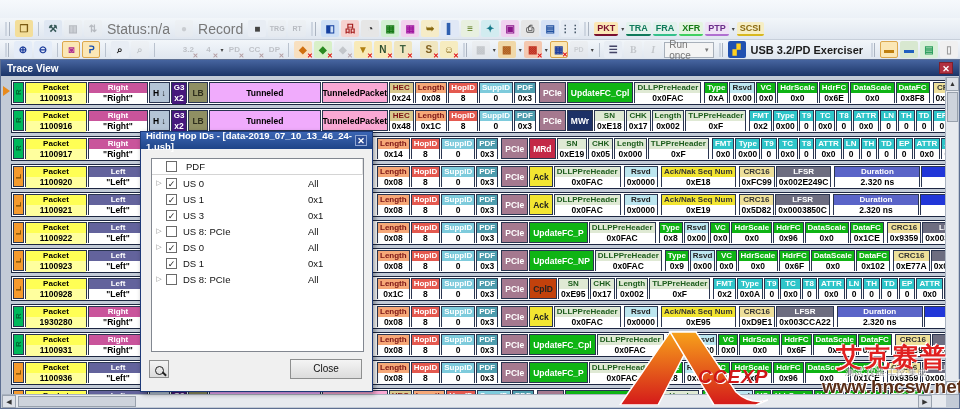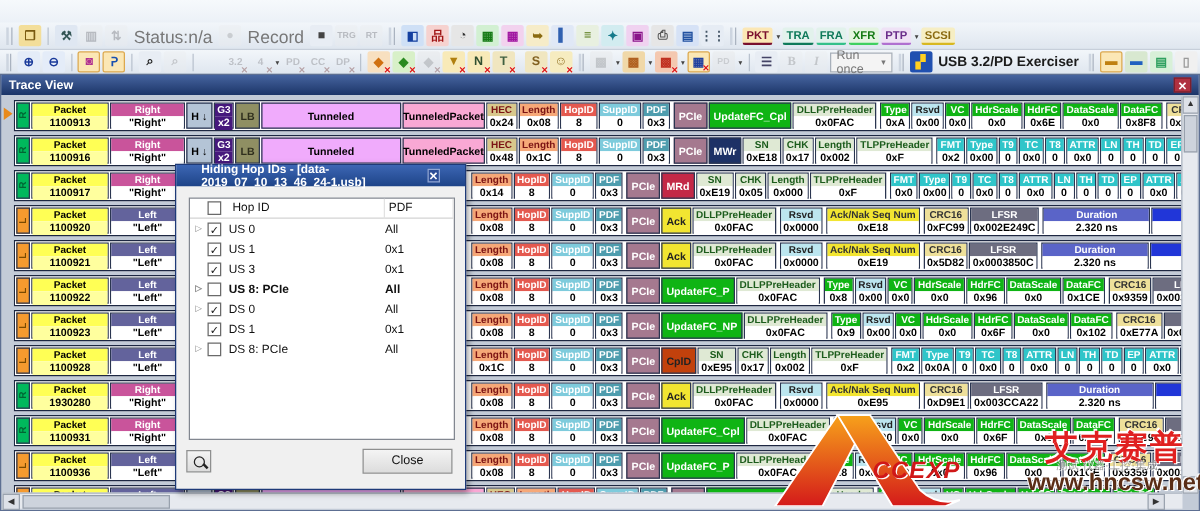--- a/index.html
+++ b/index.html
@@ -68,31 +68,31 @@
   .h-acknak{background:#f2e531;color:#333}
   
   .vscroll{position:absolute;right:1px;top:17px;width:13px;height:318px;background:#e7eaef;border-left:1px solid #aab3c0;z-index:20}
   .vthumb{position:absolute;left:1px;top:15px;width:11px;height:30px;background:#cdd3dc;border:1px solid #98a1ad}
   .sbtn{position:absolute;left:0;width:13px;height:14px;background:#dde1e8;border:1px solid #9aa3af;font-size:7px;line-height:12px;text-align:center;color:#333}
   .hscroll{position:absolute;left:1px;bottom:1px;width:944px;height:13px;background:#e7eaef;border-top:1px solid #aab3c0;z-index:20}
   .hbtn{position:absolute;top:0;width:14px;height:13px;background:#dde1e8;border:1px solid #9aa3af;font-size:7px;line-height:11px;text-align:center;color:#333}
   .hthumb{position:absolute;left:16px;top:1px;width:118px;height:11px;background:#cdd3dc;border:1px solid #98a1ad}
   
   .dlg{position:absolute;left:140px;top:131px;width:233px;height:261px;background:#f0f0f0;border:1px solid #1e3a78;box-shadow:2px 2px 5px rgba(0,0,0,.4);z-index:40}
-  .dlg-title{height:17px;background:linear-gradient(#3c66b4,#1e4488);color:#fff;font-size:9.5px;font-weight:bold;display:flex;align-items:center;padding:0 20px}
+  .dlg-title{height:17px;background:linear-gradient(#3c66b4,#1e4488);color:#fff;font-size:9.5px;font-weight:bold;display:flex;align-items:center;padding:0 5px}
   .dlg-x{margin-left:auto;width:13px;height:11px;text-align:center;line-height:10px;font-size:9px;color:#fff;border:1px solid #8fa6d4;background:#2c4d96}
   .dlg-list{position:absolute;left:10px;top:26px;width:213px;height:194px;background:#fff;border:1px solid #828790;font-size:9.5px;color:#111}
   .dl-head{display:flex;height:16px;border-bottom:1px solid #d4d4d4;align-items:center}
   .dl-head .col{border-right:1px solid #e2e2e2;height:16px;line-height:16px;padding-left:3px}
   .dl-row{display:flex;height:16px;align-items:center}
   .exp{width:14px;text-align:center;color:#888;font-size:7px}
   .cbx{width:11px;height:11px;border:1px solid #6a6a6a;background:#fff;font-size:9px;line-height:10px;text-align:center;color:#222;margin-right:6px}
   .dl-label{width:125px;white-space:nowrap;overflow:hidden}
   .dl-pdf{flex:1;white-space:nowrap}
-  .dl-row.bold{font-weight:bold}
+  .dl-row.bold{font-weight:normal}
   .dlg-btn{position:absolute;height:20px;background:linear-gradient(#f4f4f4,#dcdcdc);border:1px solid #8e8f8f;font-size:10px;text-align:center;line-height:18px;color:#111}
   .btn-apply{left:88px;top:227px;width:100px;border:2px solid #3c7fb1;line-height:16px}
   .btn-close{left:196px;top:227px;width:72px;left:auto;right:10px}
   .btn-pin{left:8px;top:228px;width:20px;height:18px}
   .pinicon{display:inline-block;width:9px;height:9px;border:1.5px solid #222;border-radius:50%;position:relative;top:2px}
   .pinicon::after{content:"";position:absolute;left:6px;top:6px;width:5px;height:1.5px;background:#222;transform:rotate(45deg)}
   
   .wm{position:absolute;z-index:30;pointer-events:none}
   .wm-cn{left:836px;top:340px;font-size:26px;font-weight:bold;color:#e02020;letter-spacing:2px;text-shadow:1px 1px 0 #fff,-1px -1px 0 #fff;white-space:nowrap}
   .wm-sub{left:845px;top:366px;font-size:9px;color:#9a9a9a;white-space:nowrap;text-shadow:1px 1px 0 #fff}
@@ -1117,21 +1117,20 @@
 
 <div class="dlg">
   <div class="dlg-title">
     <span>Hiding Hop IDs - [data-2019_07_10_13_46_24-1.usb]</span>
     <span class="dlg-x">✕</span>
   </div>
   <div class="dlg-list" id="dlg-list">
     <div class="dl-head">
       <span class="exp"></span>
       <span class="cbx"></span>
-      <span class="col dl-label">Hop ID</span>
       <span class="col dl-pdf">PDF</span>
     </div>
     <div id="dlg-rows">
         <div class="dl-row">
           <span class="exp">▷</span>
           <span class="cbx">✓</span>
           <span class="dl-label">US 0</span>
           <span class="dl-pdf">All</span>
         </div>
         <div class="dl-row">

